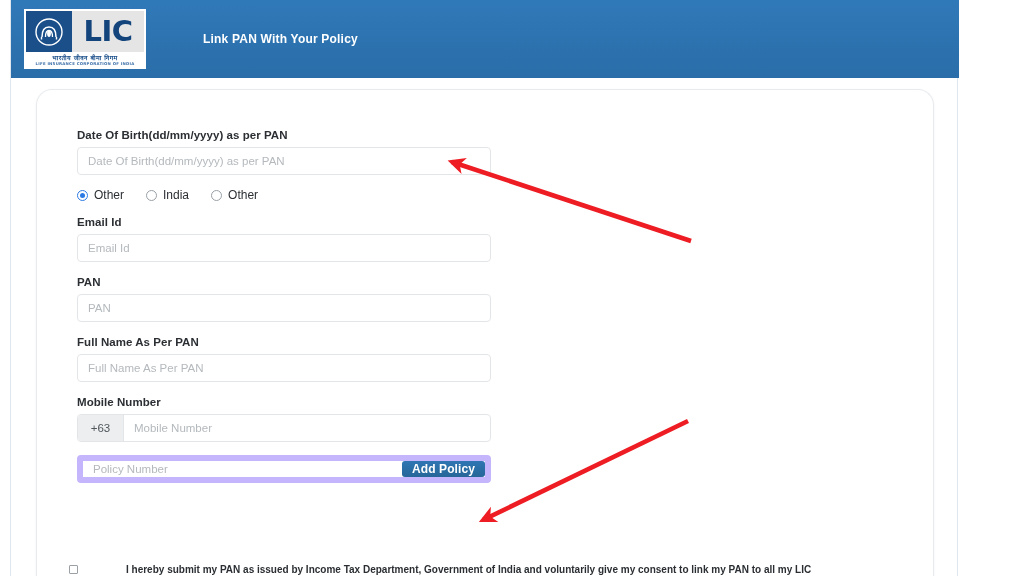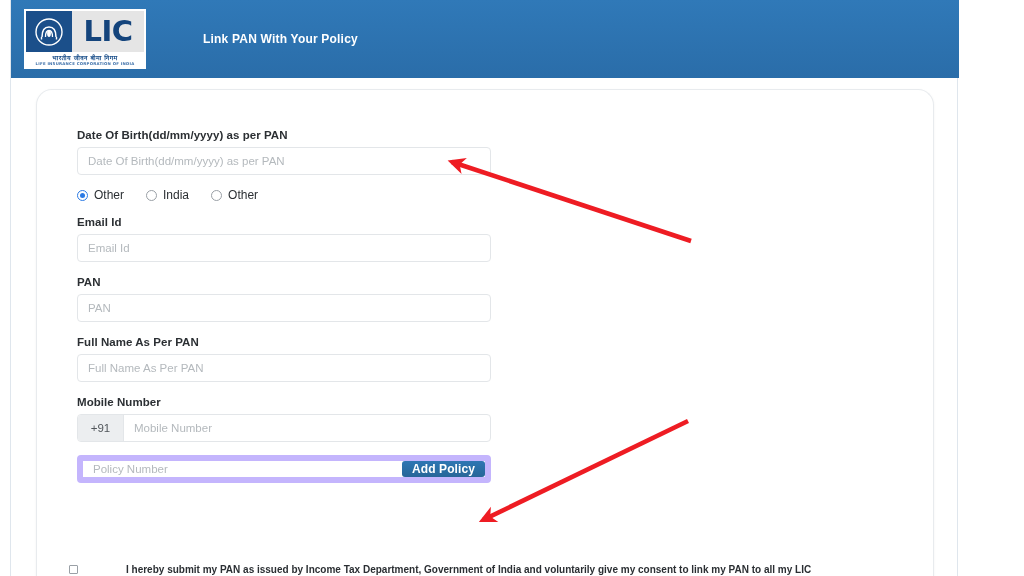--- a/index.html
+++ b/index.html
@@ -359,21 +359,21 @@
         </div>
 
         <div class="field-group">
           <div class="field-label">Full Name As Per PAN</div>
           <input class="txt-input" type="text" placeholder="Full Name As Per PAN" style="">
         </div>
 
         <div class="field-group">
           <div class="field-label">Mobile Number</div>
           <div class="input-grp">
-            <div class="input-prefix">+91</div>
+            <div class="input-prefix">+63</div>
             <input type="text" placeholder="Mobile Number" style="">
           </div>
         </div>
 
         <div class="field-group">
           <div class="policy-grp">
             <input type="text" placeholder="Policy Number" style="">
             <button class="add-policy-btn">Add Policy</button>
           </div>
         </div>

